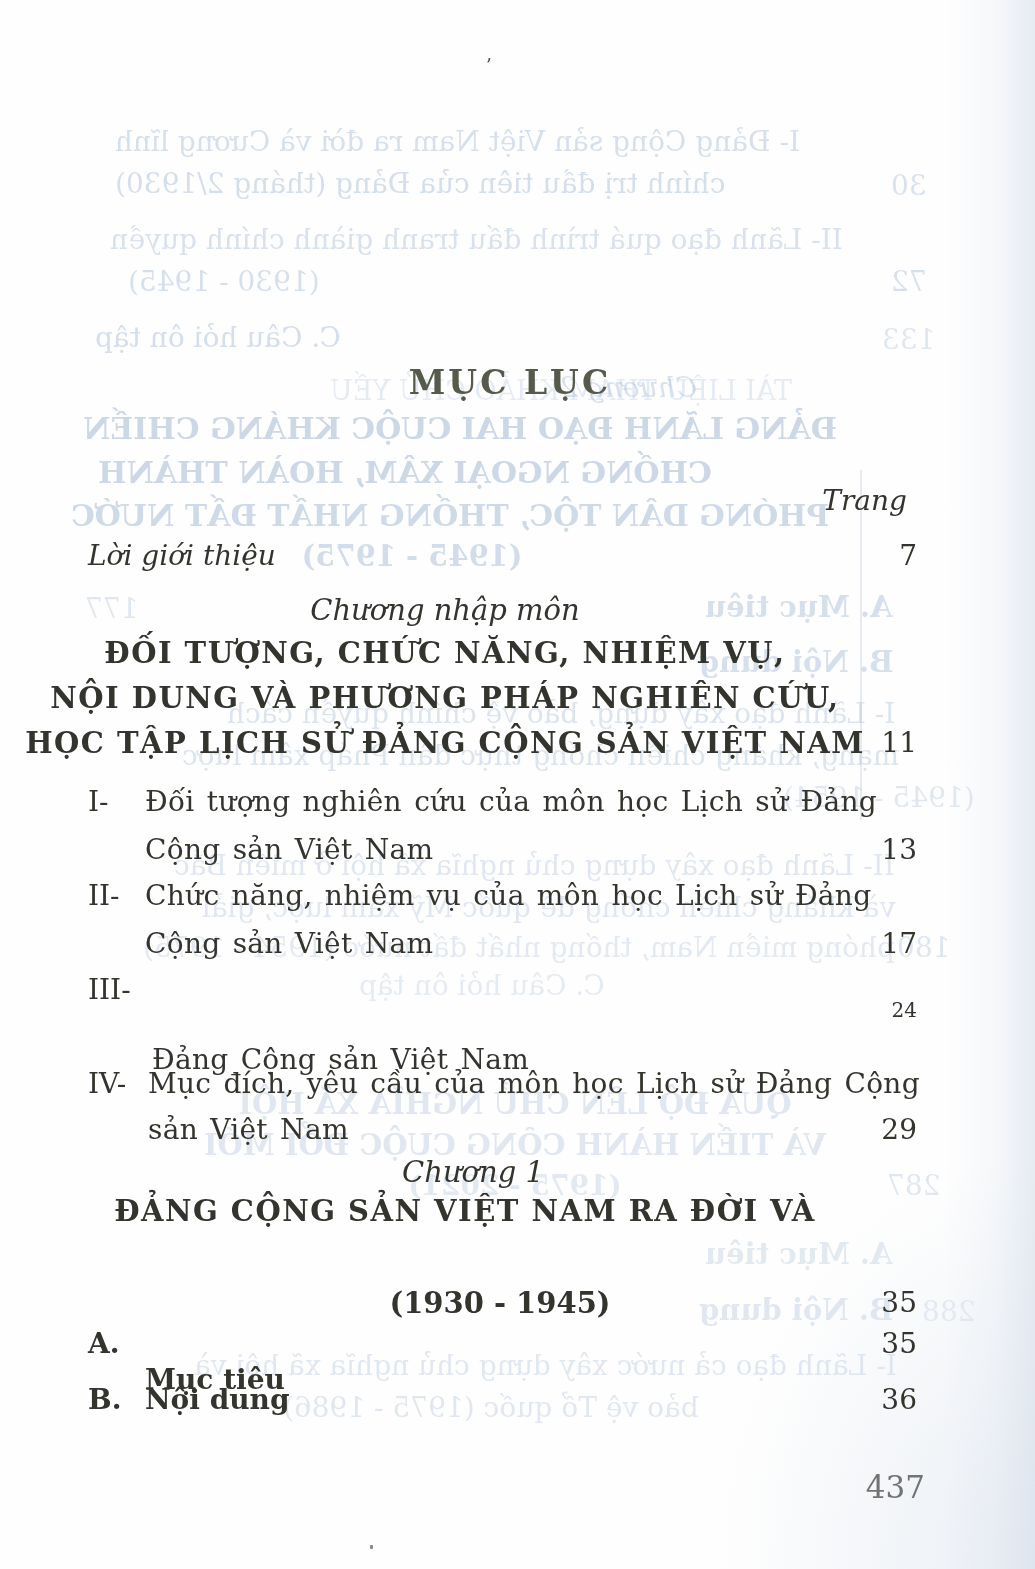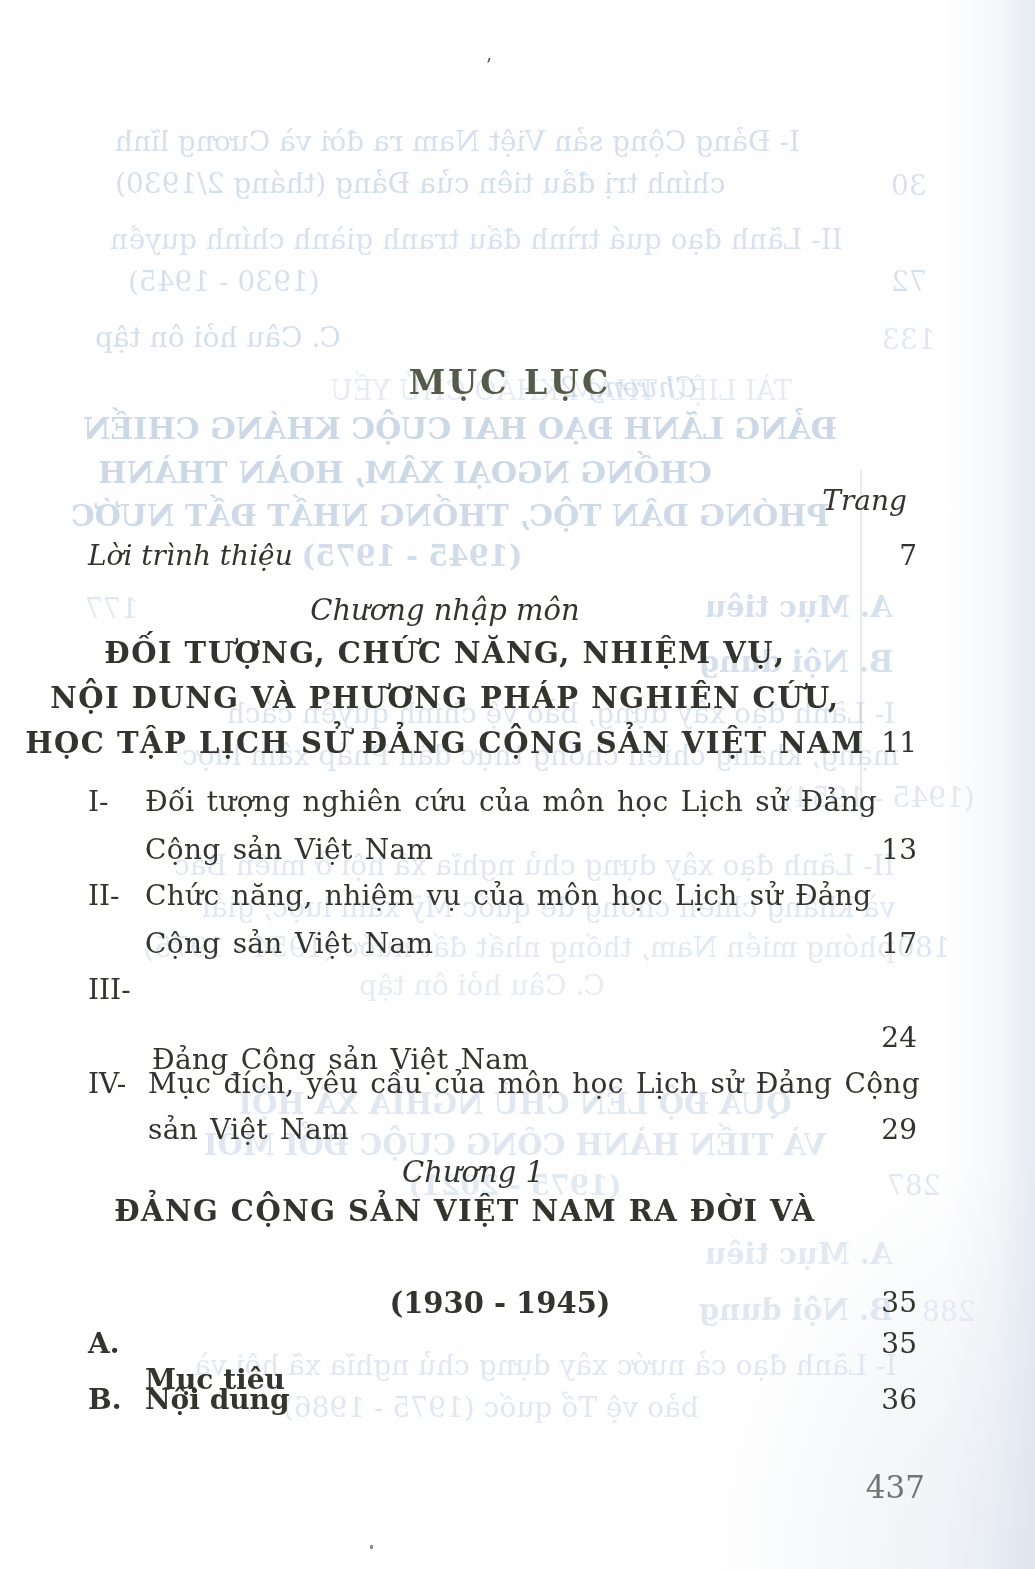--- a/index.html
+++ b/index.html
@@ -102,42 +102,42 @@
   <div class="edge-shade"></div>
   <div class="corner-shade"></div>
   <div class="scan-streak"></div>
   <div class="speck"></div>
   <div class="tick">’</div>
 
   <div class="t b ctr title" style="left:510px;top:330px;font-size:33px;margin-top:36px;">MỤC LỤC</div>
 
   <div class="t it" style="right:128px;top:487px;font-size:28px;margin-left:26px;">Trang</div>
 
-  <div class="t it" style="left:88px;top:542px;font-size:28px;">Lời trình thiệu</div>
+  <div class="t it" style="left:88px;top:542px;font-size:28px;">Lời giới thiệu</div>
   <div class="t num" style="right:118px;top:542px;font-size:28px;">7</div>
 
   <div class="t it ctr" style="left:445px;top:596px;font-size:29px;text-align:right;">Chương nhập môn</div>
   <div class="t b ctr head-line" style="left:445px;top:639px;font-size:29px;">ĐỐI TƯỢNG, CHỨC NĂNG, NHIỆM VỤ,</div>
   <div class="t b ctr head-line" style="left:445px;top:684px;font-size:29px;">NỘI DUNG VÀ PHƯƠNG PHÁP NGHIÊN CỨU,</div>
   <div class="t b ctr head-line" style="left:445px;top:729px;font-size:29px;">HỌC TẬP LỊCH SỬ ĐẢNG CỘNG SẢN VIỆT NAM</div>
   <div class="t num" style="right:118px;top:729px;font-size:28px;">11</div>
 
   <div class="t" style="left:88px;top:788px;font-size:28px;">I-</div>
   <div class="t body-line" style="left:145px;top:788px;font-size:28px;">Đối tượng nghiên cứu của môn học Lịch sử Đảng</div>
   <div class="t body-line" style="left:145px;top:836px;font-size:28px;">Cộng sản Việt Nam</div>
   <div class="t num" style="right:118px;top:836px;font-size:28px;">13</div>
 
   <div class="t" style="left:88px;top:882px;font-size:28px;">II-</div>
   <div class="t body-line" style="left:145px;top:882px;font-size:28px;">Chức năng, nhiệm vụ của môn học Lịch sử Đảng</div>
   <div class="t body-line" style="left:145px;top:930px;font-size:28px;">Cộng sản Việt Nam</div>
   <div class="t num" style="right:118px;top:930px;font-size:28px;">17</div>
 
   <div class="t" style="left:88px;top:976px;font-size:28px;">III-</div>
   <div class="t body-line" style="left:152px;top:1046px;font-size:28px;">Đảng Cộng sản Việt Nam</div>
-  <div class="t num" style="right:118px;top:1024px;font-size:28px;">24</div>
+  <div class="t num" style="right:118px;top:1000px;font-size:20px;">24</div>
 
   <div class="t" style="left:88px;top:1070px;font-size:28px;">IV-</div>
   <div class="t body-line" style="left:148px;top:1070px;font-size:28px;">Mục đích, yêu cầu của môn học Lịch sử Đảng Cộng</div>
   <div class="t body-line" style="left:148px;top:1116px;font-size:28px;">sản Việt Nam</div>
   <div class="t num" style="right:118px;top:1116px;font-size:28px;">29</div>
 
   <div class="t it ctr" style="left:473px;top:1158px;font-size:29px;">Chương 1</div>
   <div class="t b ctr head-line" style="left:465px;top:1197px;font-size:29px;">ĐẢNG CỘNG SẢN VIỆT NAM RA ĐỜI VÀ</div>
   <div class="t b ctr" style="left:500px;top:1289px;font-size:29px;">(1930 - 1945)</div>
   <div class="t num" style="right:118px;top:1289px;font-size:28px;">35</div>

